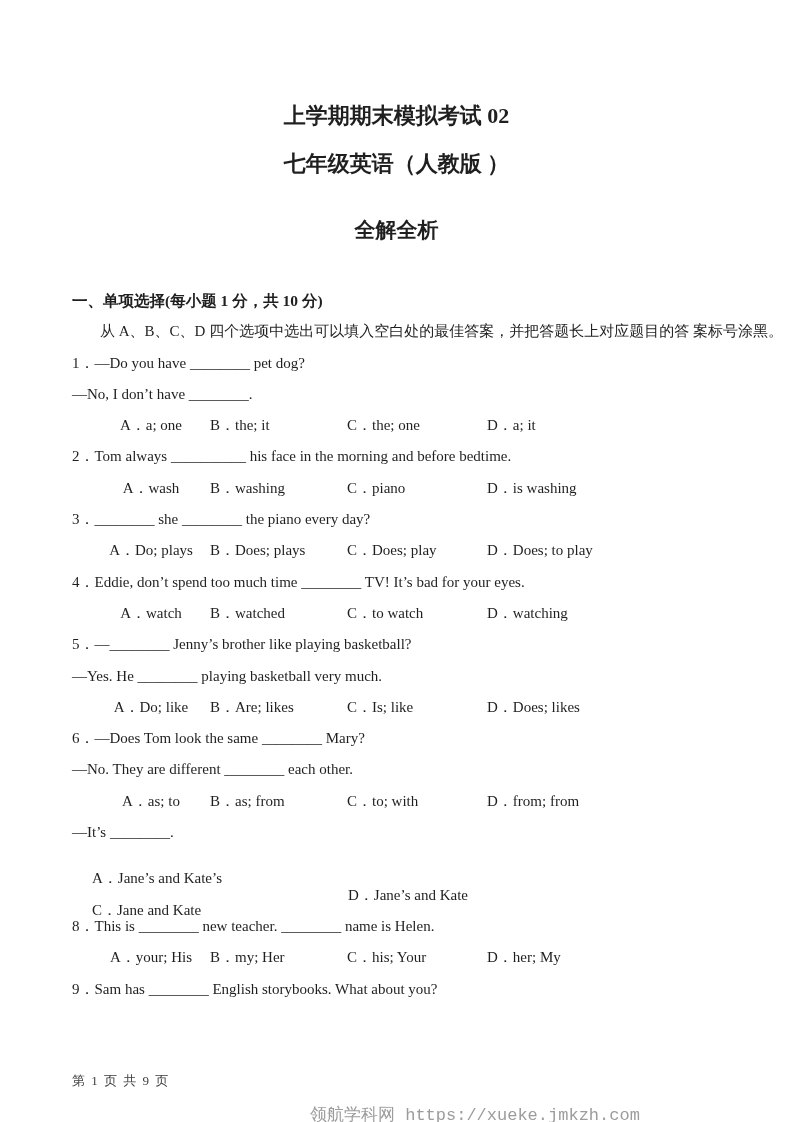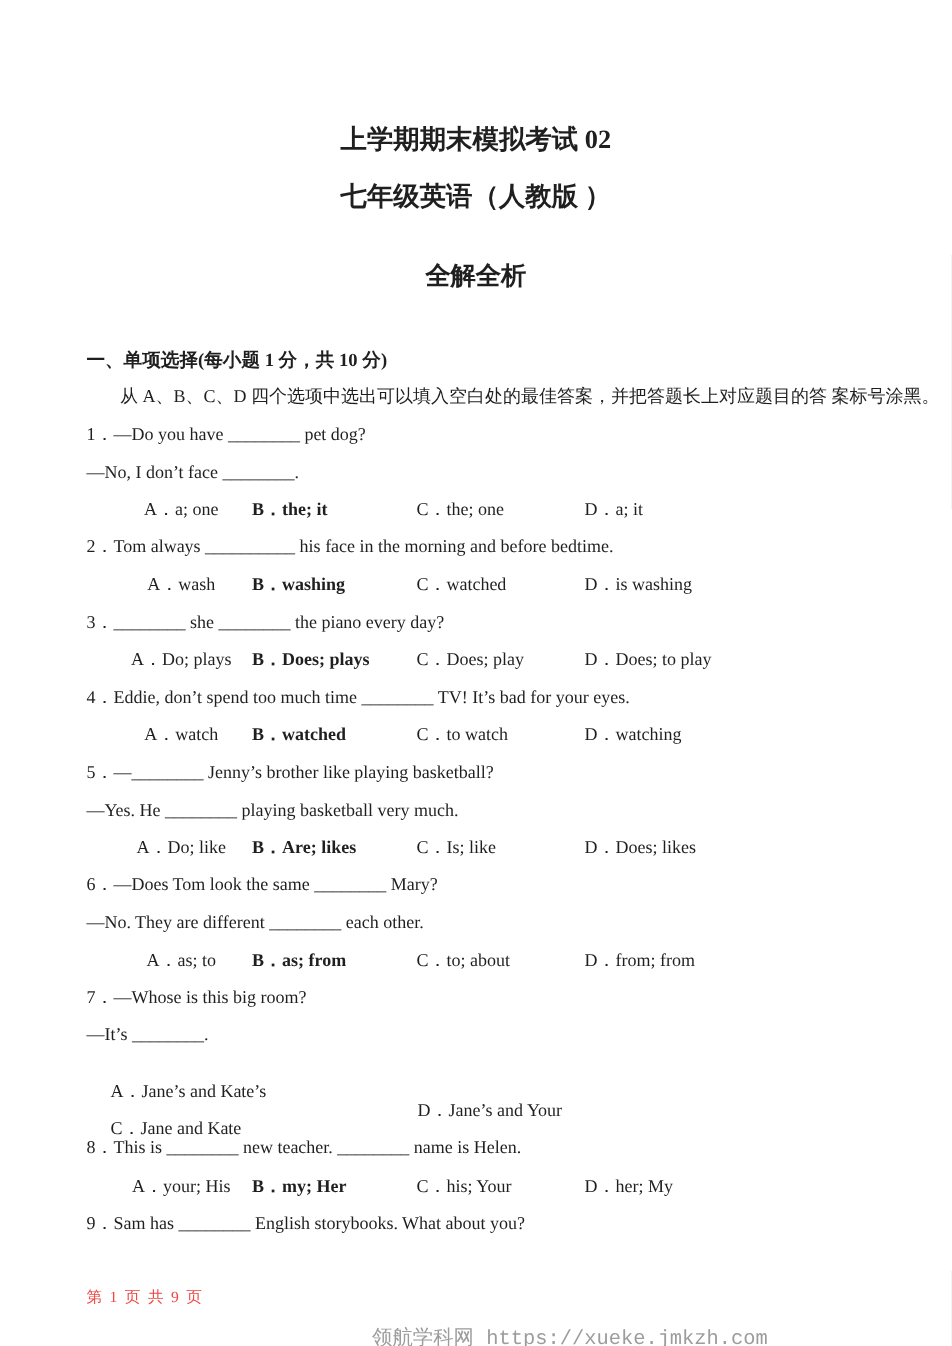--- a/index.html
+++ b/index.html
@@ -23,27 +23,27 @@
     position:absolute;left:72px;top:265px;width:670px;
   }
   .line{
     height:31.3px;line-height:31.3px;
     font-size:15px;white-space:nowrap;
   }
   .heading{font-weight:bold;font-size:15.5px;margin-top:20px;}
   .indent{text-indent:28px;text-align:center;}
   .opts{display:flex;padding-left:20px;}
   .opts .c1{width:118px;flex:none;text-align:center;}
-  .opts .c2{width:137px;flex:none;font-weight:bold;}
+  .opts .c2{width:137px;flex:none;}
   .opts .c3{width:140px;flex:none;}
   .opts .c4{flex:none;}
   .opts .w{width:256px;flex:none;margin-top:15px;}
   .footer-page{
     position:absolute;left:72px;top:1072px;
-    font-size:13px;letter-spacing:1.5px;color:#ef4444;
+    font-size:13px;letter-spacing:1.5px;color:#404040;
   }
   .watermark{
     position:absolute;left:310px;top:1067px;
     font-size:17px;color:#9c9c9c;
     font-family:Liberation Mono, monospace;
     margin-top:36px;
   }
 </style>
 </head>
 <body>
@@ -53,33 +53,33 @@
   <div class="title title-1">上学期期末模拟考试 02</div>
   <div class="title title-3">全解全析</div>
   <div class="title title-2">七年级英语（人教版 ）</div>
 
   <div class="content">
 
     <div class="line heading">一、单项选择(每小题 1 分，共 10 分)</div>
     <div class="line indent">从 A、B、C、D 四个选项中选出可以填入空白处的最佳答案，并把答题长上对应题目的答 案标号涂黑。</div>
 
     <div class="line">1．—Do you have ________ pet dog?</div>
-    <div class="line">—No, I don’t face ________.</div>
+    <div class="line">—No, I don’t have ________.</div>
     <div class="line opts">
       <span class="c1">A．a; one</span>
       <span class="c2">B．the; it</span>
       <span class="c3">C．the; one</span>
       <span class="c4">D．a; it</span>
     </div>
 
     <div class="line">2．Tom always __________ his face in the morning and before bedtime.</div>
     <div class="line opts">
       <span class="c1">A．wash</span>
       <span class="c2">B．washing</span>
-      <span class="c3">C．watched</span>
+      <span class="c3">C．piano</span>
       <span class="c4">D．is washing</span>
     </div>
 
     <div class="line">3．________ she ________ the piano every day?</div>
     <div class="line opts">
       <span class="c1">A．Do; plays</span>
       <span class="c2">B．Does; plays</span>
       <span class="c3">C．Does; play</span>
       <span class="c4">D．Does; to play</span>
     </div>
@@ -99,32 +99,31 @@
       <span class="c2">B．Are; likes</span>
       <span class="c3">C．Is; like</span>
       <span class="c4">D．Does; likes</span>
     </div>
 
     <div class="line">6．—Does Tom look the same ________ Mary?</div>
     <div class="line">—No. They are different ________ each other.</div>
     <div class="line opts">
       <span class="c1">A．as; to</span>
       <span class="c2">B．as; from</span>
-      <span class="c3">C．to; about</span>
+      <span class="c3">C．to; with</span>
       <span class="c4">D．from; from</span>
     </div>
 
-    <div class="line">7．—Whose is this big room?</div>
     <div class="line">—It’s ________.</div>
     <div class="line opts">
       <span class="w">A．Jane’s and Kate’s</span>
     </div>
     <div class="line opts">
       <span class="w">C．Jane and Kate</span>
-      <span class="c4">D．Jane’s and Your</span>
+      <span class="c4">D．Jane’s and Kate</span>
     </div>
 
     <div class="line">8．This is ________ new teacher. ________ name is Helen.</div>
     <div class="line opts">
       <span class="c1">A．your; His</span>
       <span class="c2">B．my; Her</span>
       <span class="c3">C．his; Your</span>
       <span class="c4">D．her; My</span>
     </div>
 

